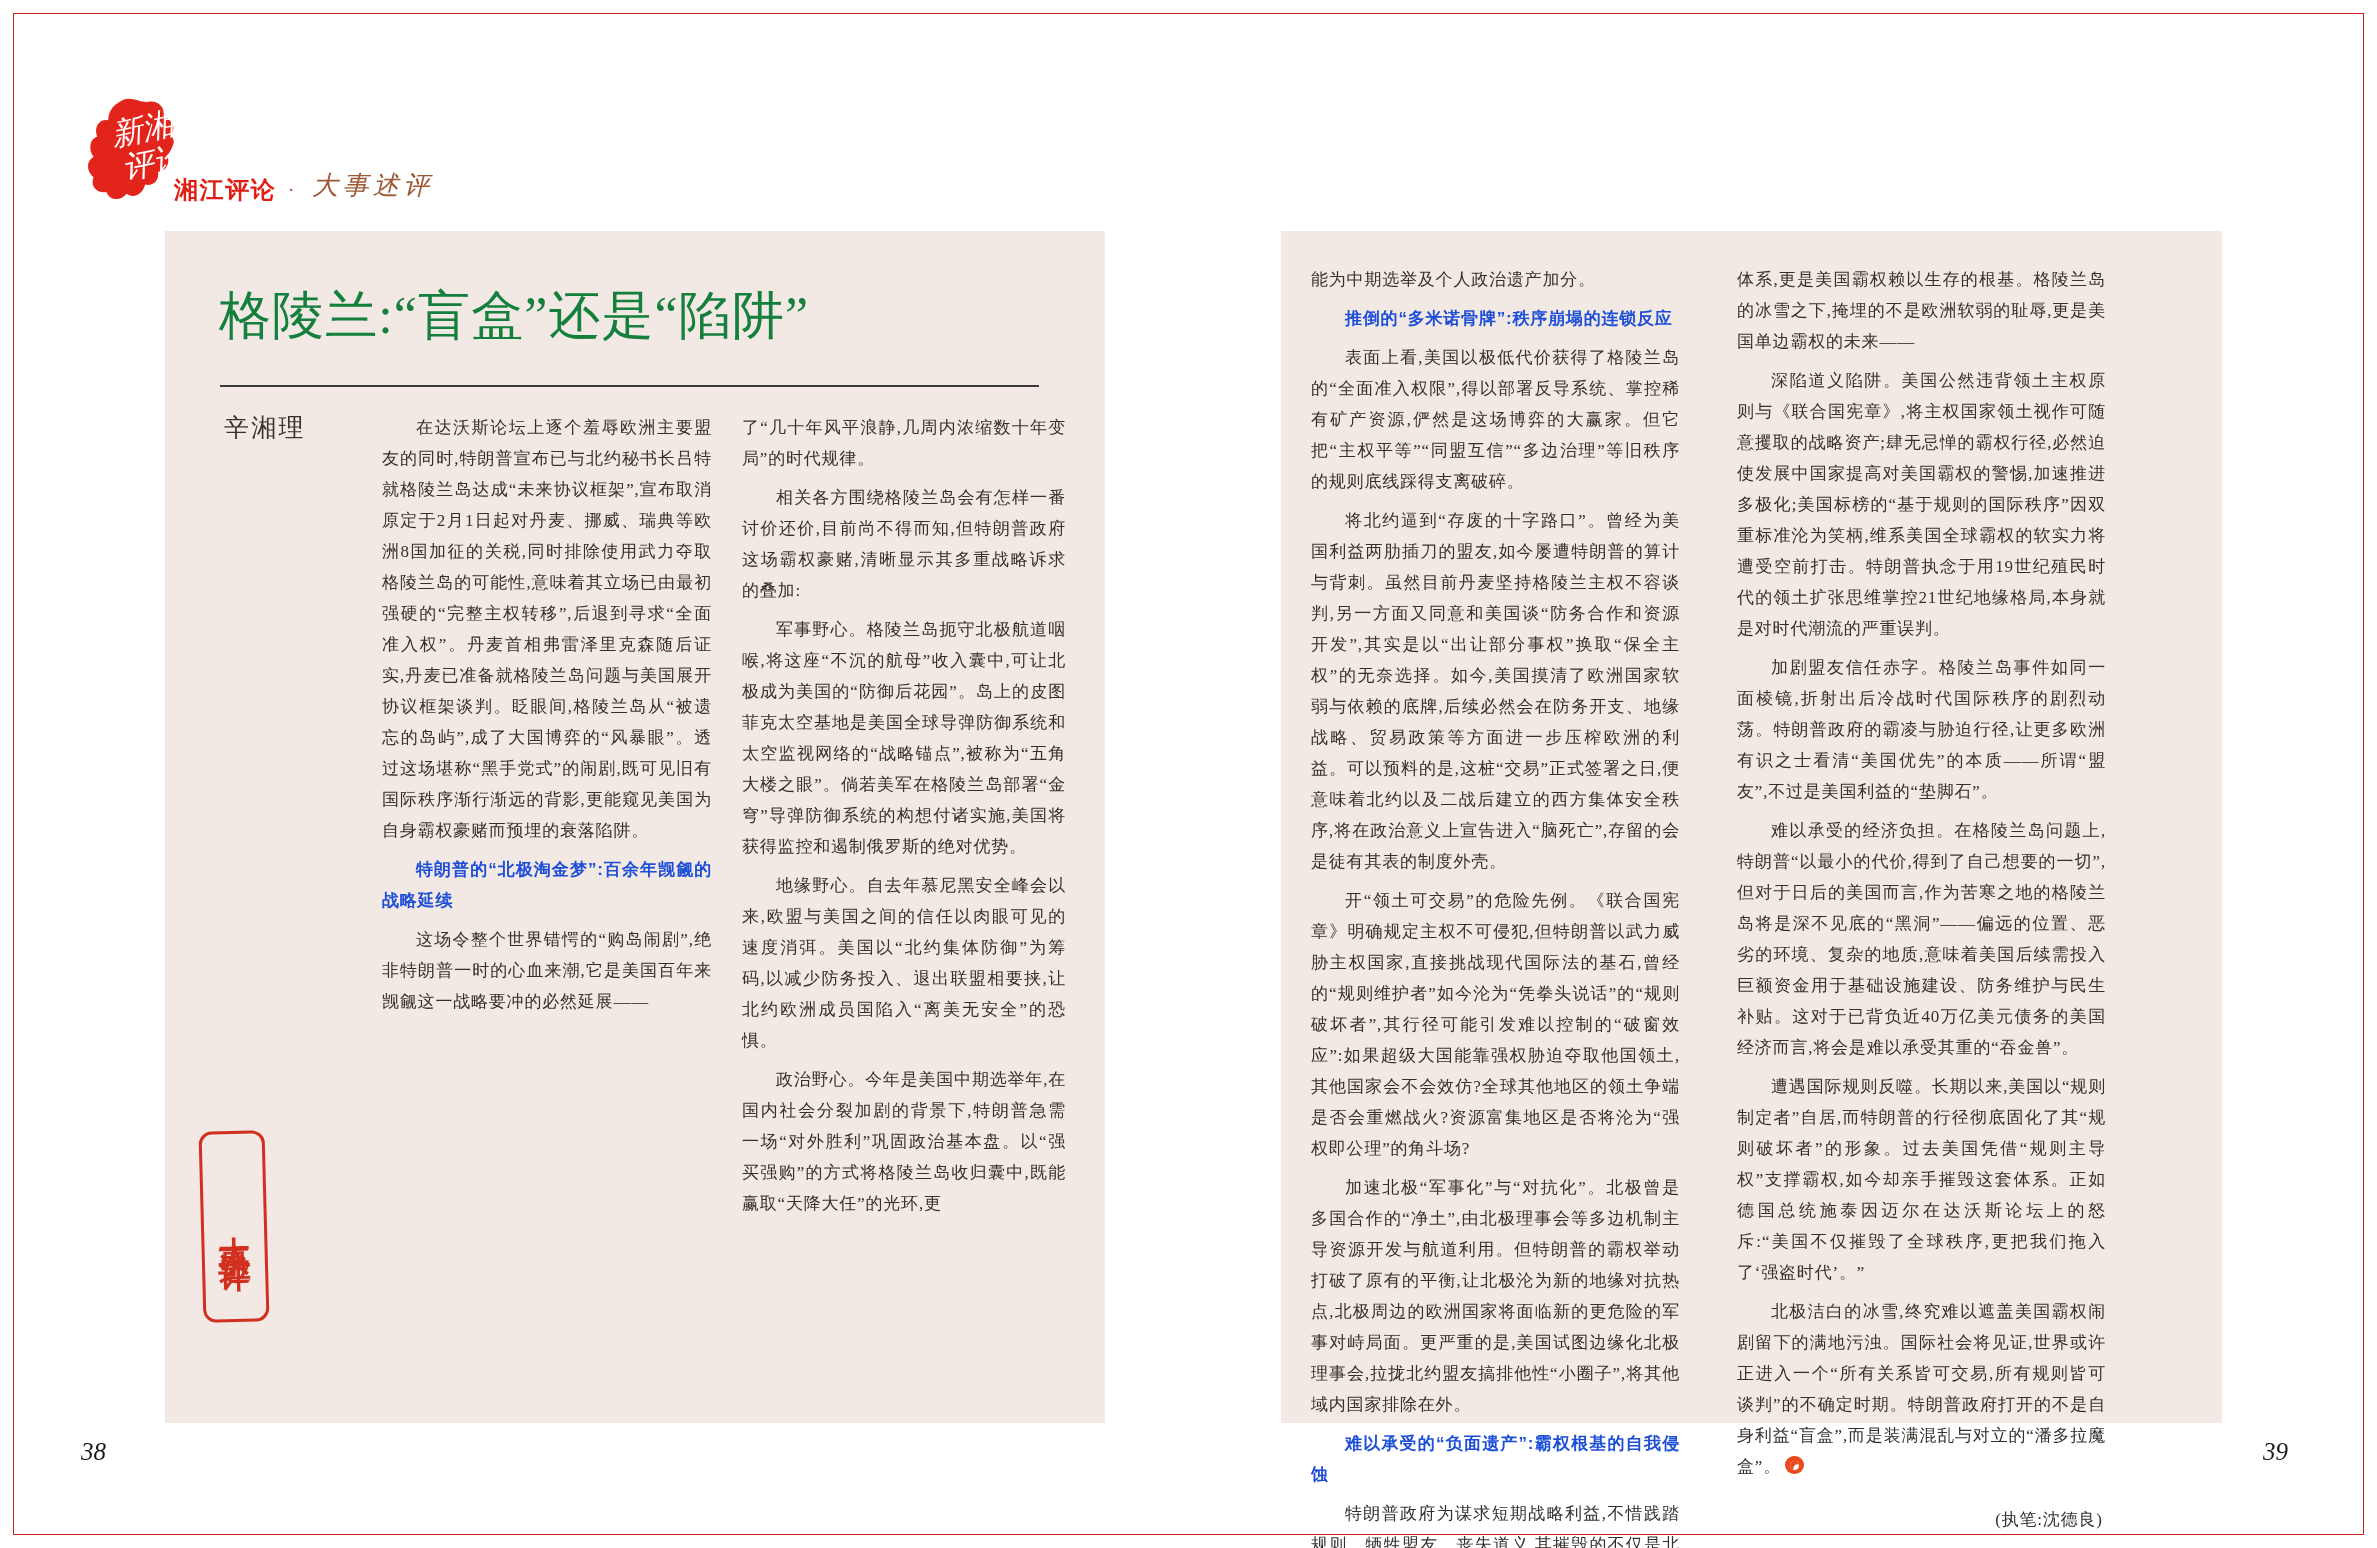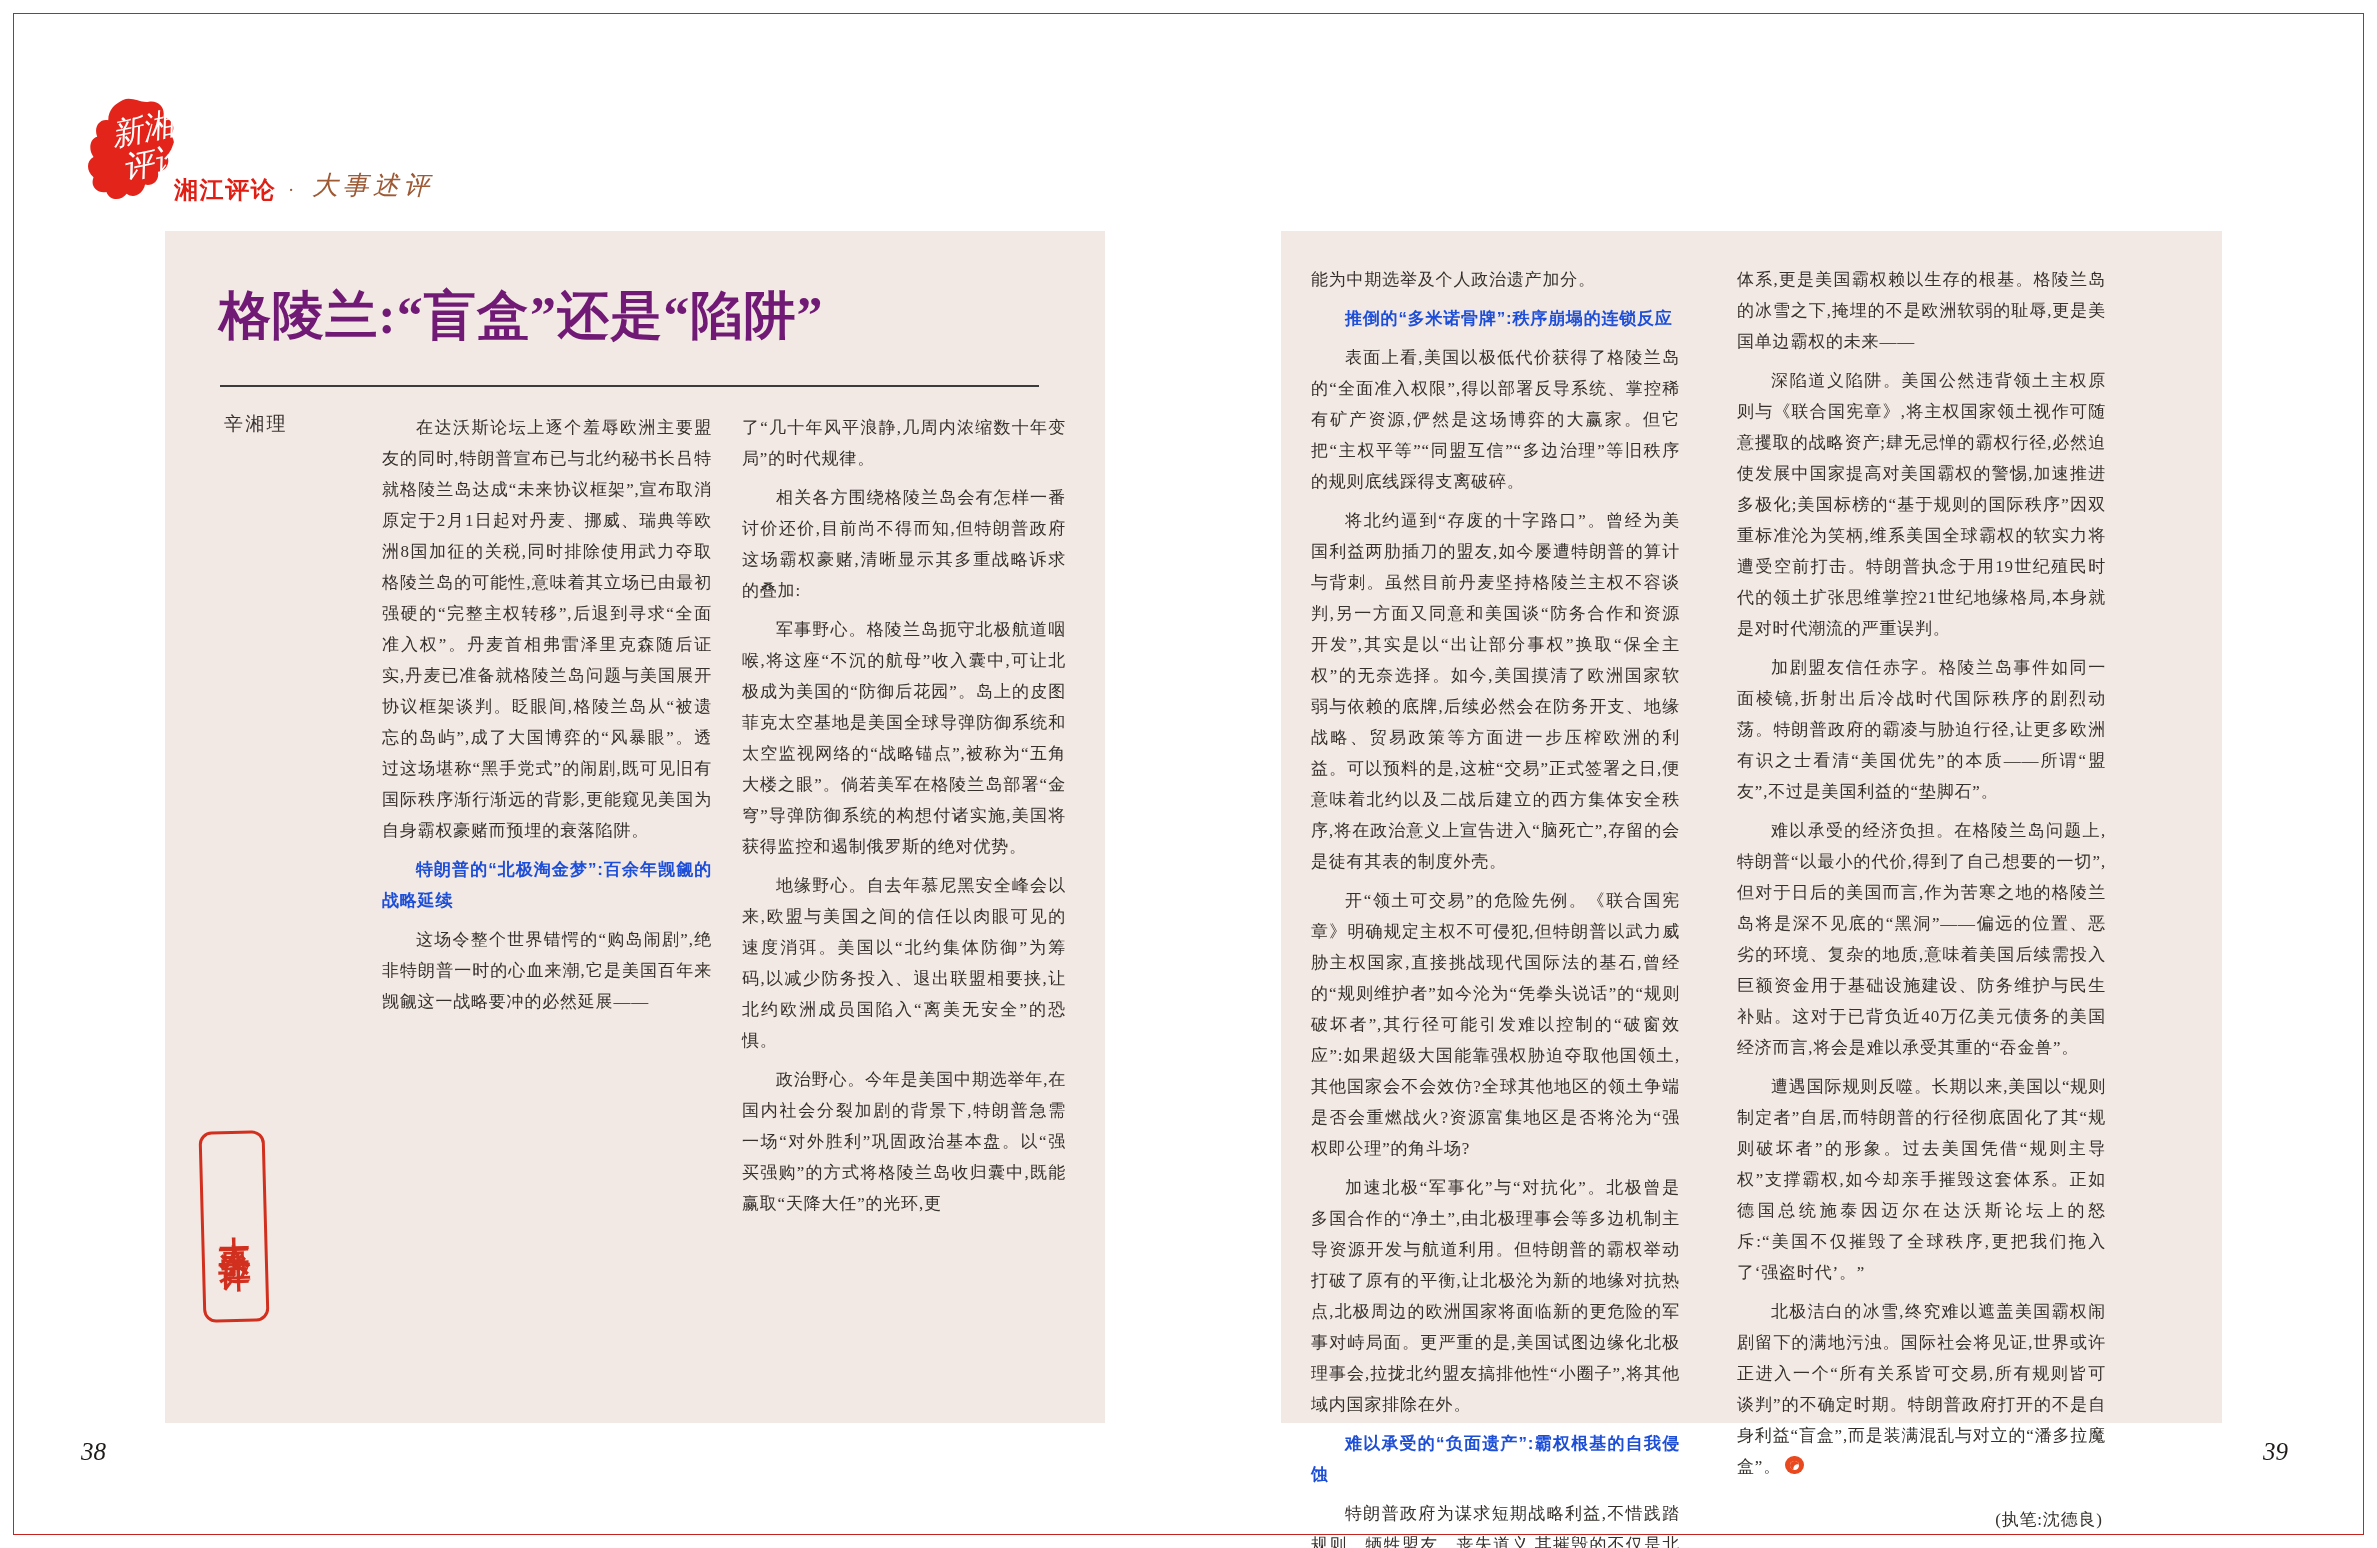--- a/index.html
+++ b/index.html
@@ -14,24 +14,24 @@
   .sep-dot{position:absolute;left:288px;top:179px;color:#9e5a35;font-size:18.7px;}
   .subsection{position:absolute;left:312px;top:168px;font-size:26px;color:#9e5a35;
               font-style:italic;letter-spacing:4.4px;}
 
   
   .pagebox{position:absolute;top:231px;height:1192px;background:#f3e9e4;}
   .box-left{left:165px;width:940px;}
   .box-right{left:1281px;width:941px;}
 
   
-  .title{position:absolute;left:219px;top:281px;width:824px;font-weight:700;color:#701a75;
+  .title{position:absolute;left:219px;top:281px;width:824px;font-weight:400;color:#15803d;
          font-size:52px;letter-spacing:1.1px;}
   .rule{position:absolute;left:220px;top:385px;width:819px;height:1.6px;background:#3b3b3b;}
-  .author{position:absolute;left:224px;top:411px;font-size:19px;color:#39332f;letter-spacing:2.2px;}
+  .author{position:absolute;left:224px;top:411px;font-size:25px;color:#39332f;letter-spacing:2.2px;}
 
   
   .col{position:absolute;color:#35302c;font-size:17px;line-height:31px;text-align:justify;
        letter-spacing:0.8px;}
   .col-l1{left:374px;top:404px;width:346px;height:934px;}
   .col-l2{left:734px;top:404px;width:340px;height:934px;}
   .col-r1{left:1303px;top:256px;width:385px;height:1148px;}
   .col-r2{left:1729px;top:256px;width:385px;height:1148px;}
   .para{margin:8px;}
   .para.body{text-indent:2em;}

